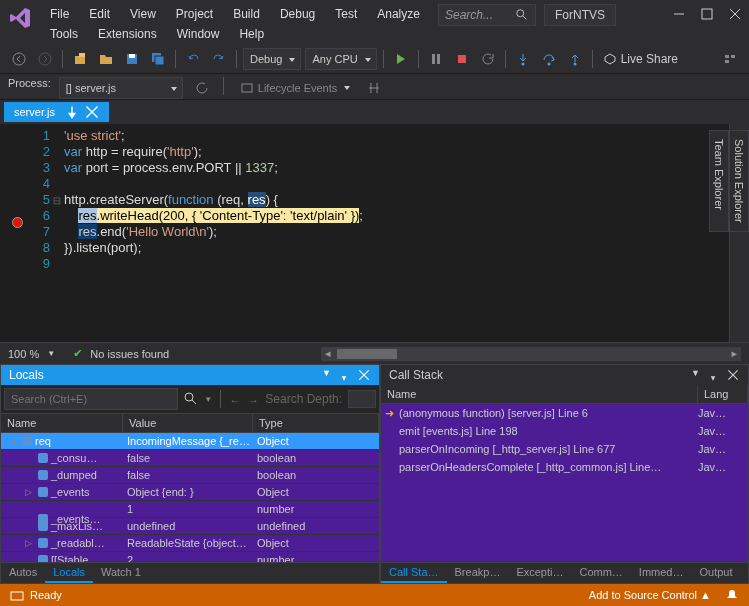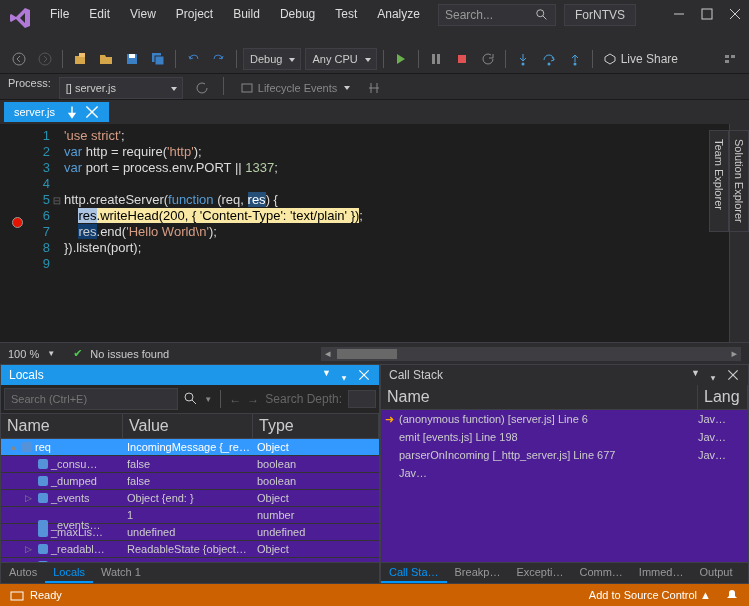--- a/index.html
+++ b/index.html
@@ -3,21 +3,21 @@
 <meta charset="utf-8">
 <style>
 * { margin: 0; padding: 0; box-sizing: border-box; font-family: 'Segoe UI', Tahoma, sans-serif; }
 body { background: #2d2d30; color: #ccc; font-size: 12px; width: 749px; height: 606px; overflow: hidden; display: flex; flex-direction: column; }
 .menubar { background: #2d2d30; display: flex; align-items: flex-start; padding: 4px 8px 0; height: 44px; }
 .vs-logo { width: 24px; height: 24px; margin-right: 10px; margin-top: 2px; }
 .menu-rows { display: flex; flex-direction: column; }
 .menu-row { display: flex; gap: 4px; }
 .menu-item { padding: 3px 8px; color: #ddd; cursor: pointer; }
 .win-controls { margin-left: auto; display: flex; gap: 16px; align-items: flex-start; padding-top: 4px; }
-.search-box { background: #333337; border: 1px solid #3f3f46; width: 118px; height: 22px; display: flex; align-items: center; padding: 0 6px; color: #999; margin-left: 10px; }
+.search-box { background: #333337; border: 1px solid #3f3f46; width: 98px; height: 22px; display: flex; align-items: center; padding: 0 6px; color: #999; margin-left: 10px; font-style: italic; }
 .ntvs-btn { background: #333337; border: 1px solid #3f3f46; padding: 3px 10px; margin-left: 8px; }
 .win-icon { width: 12px; height: 12px; stroke: #ccc; fill: none; cursor: pointer; }
 .toolbar { background: #2d2d30; display: flex; align-items: center; padding: 2px 8px; height: 30px; gap: 4px; border-bottom: 1px solid #1a1a1a; }
 .tb-btn { width: 22px; height: 22px; display: flex; align-items: center; justify-content: center; cursor: pointer; }
 .tb-sep { width: 1px; height: 18px; background: #555; margin: 0 2px; }
 .tb-dropdown { background: #333337; border: 1px solid #3f3f46; padding: 2px 18px 2px 6px; color: #ccc; position: relative; font-size: 11px; height: 22px; display: flex; align-items: center; }
 .tb-dropdown::after { content: ''; position: absolute; right: 5px; top: 9px; border-left: 3px solid transparent; border-right: 3px solid transparent; border-top: 4px solid #ccc; }
 .process-bar { background: #2d2d30; display: flex; padding: 3px 8px; height: 26px; gap: 8px; border-bottom: 1px solid #1a1a1a; font-size: 11px; }
 .tab-bar { background: #2d2d30; display: flex; align-items: center; height: 24px; padding-left: 4px; }
 .tab { background: #1c97ea; color: #fff; padding: 3px 10px; display: flex; align-items: center; gap: 6px; font-size: 11px; }
@@ -46,21 +46,21 @@
 .panels { display: flex; height: 220px; }
 .panel { background: #4c1d95; border: 1px solid #3f3f46; display: flex; flex-direction: column; }
 .panel-left { width: 380px; }
 .panel-right { flex: 1; }
 .panel-header { background: #1c97ea; color: #fff; padding: 3px 8px; display: flex; align-items: center; font-size: 12px; }
 .panel-header.dark { background: #2d2d30; color: #ccc; }
 .panel-header .spacer { flex: 1; }
 .panel-icons { display: flex; gap: 6px; }
 .search-row { background: #252526; padding: 3px; display: flex; align-items: center; gap: 6px; border-bottom: 1px solid #3f3f46; }
 .search-input { background: #333337; border: 1px solid #3f3f46; flex: 1; height: 22px; color: #ccc; padding: 0 6px; font-size: 11px; }
-.col-headers { display: flex; background: #2d2d30; border-bottom: 1px solid #3f3f46; font-size: 16px; }
+.col-headers { display: flex; background: #2d2d30; border-bottom: 1px solid #3f3f46; font-size: 11px; }
 .col-headers div { padding: 3px 6px; border-right: 1px solid #3f3f46; }
 .locals-rows { overflow-y: auto; flex: 1; font-size: 11px; }
 .locals-row { display: flex; height: 17px; align-items: center; border-bottom: 1px solid #333; }
 .locals-row.selected { background: #3399ff; color: #fff; }
 .tree-cell { display: flex; align-items: center; gap: 3px; }
 .expander { width: 10px; color: #888; font-size: 9px; }
 .var-icon { width: 10px; height: 10px; background: #5692d8; border-radius: 2px; display: inline-block; }
 .panel-tabs { background: #2d2d30; display: flex; font-size: 11px; border-top: 1px solid #3f3f46; }
 .panel-tab { padding: 3px 8px; color: #999; cursor: pointer; }
 .panel-tab.active { color: #0097fb; border-bottom: 2px solid #0097fb; }
@@ -87,20 +87,26 @@
     <div class="menu-row">
         <div class="menu-item">File</div>
         <div class="menu-item">Edit</div>
         <div class="menu-item">View</div>
         <div class="menu-item">Project</div>
         <div class="menu-item">Build</div>
         <div class="menu-item">Debug</div>
         <div class="menu-item">Test</div>
         <div class="menu-item">Analyze</div>
       </div>
+    <div class="menu-row">
+        <div class="menu-item">Tools</div>
+        <div class="menu-item">Extensions</div>
+        <div class="menu-item">Window</div>
+        <div class="menu-item">Help</div>
+      </div>
   </div>
   <div class="search-box">
     <span>Search...</span>
     <svg class="ic" style="margin-left:auto" viewBox="0 0 16 16">
         <circle cx="6" cy="6" r="4" stroke="#ccc" fill="none"></circle>
         <line x1="9" y1="9" x2="13" y2="13" stroke="#ccc"></line>
       </svg>
   </div>
   <div class="ntvs-btn">ForNTVS</div>
   <div class="win-controls">
@@ -456,20 +462,21 @@
           <span style="flex: 1 1 0%;">emit [events.js] Line 198</span>
           <span style="width: 50px;">Jav…</span>
         </div>
         <div class="cs-row">
           <span class="cs-arrow"></span>
           <span style="flex: 1 1 0%;">parserOnIncoming [_http_server.js] Line 677</span>
           <span style="width: 50px;">Jav…</span>
         </div>
         <div class="cs-row">
           <span class="cs-arrow"></span>
+          <span style="flex: 1 1 0%;">parserOnHeadersComplete [_http_common.js] Line…</span>
           <span style="width: 50px;">Jav…</span>
         </div>
       </div>
     <div class="panel-tabs bottom-tabs">
         <div class="panel-tab active">Call Sta…</div>
         <div class="panel-tab">Breakp…</div>
         <div class="panel-tab">Excepti…</div>
         <div class="panel-tab">Comm…</div>
         <div class="panel-tab">Immed…</div>
         <div class="panel-tab">Output</div>

